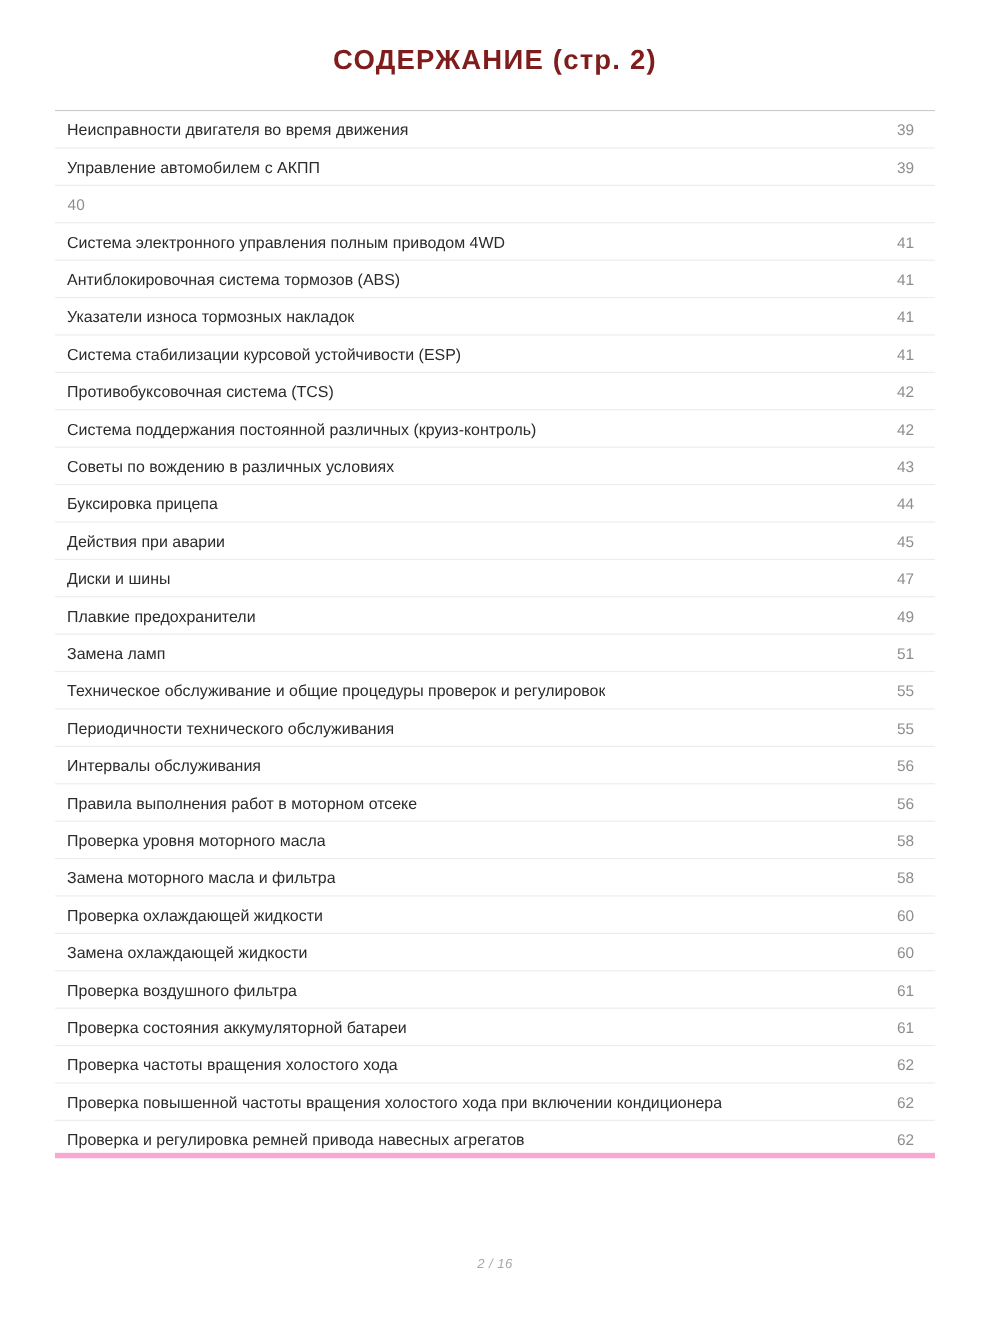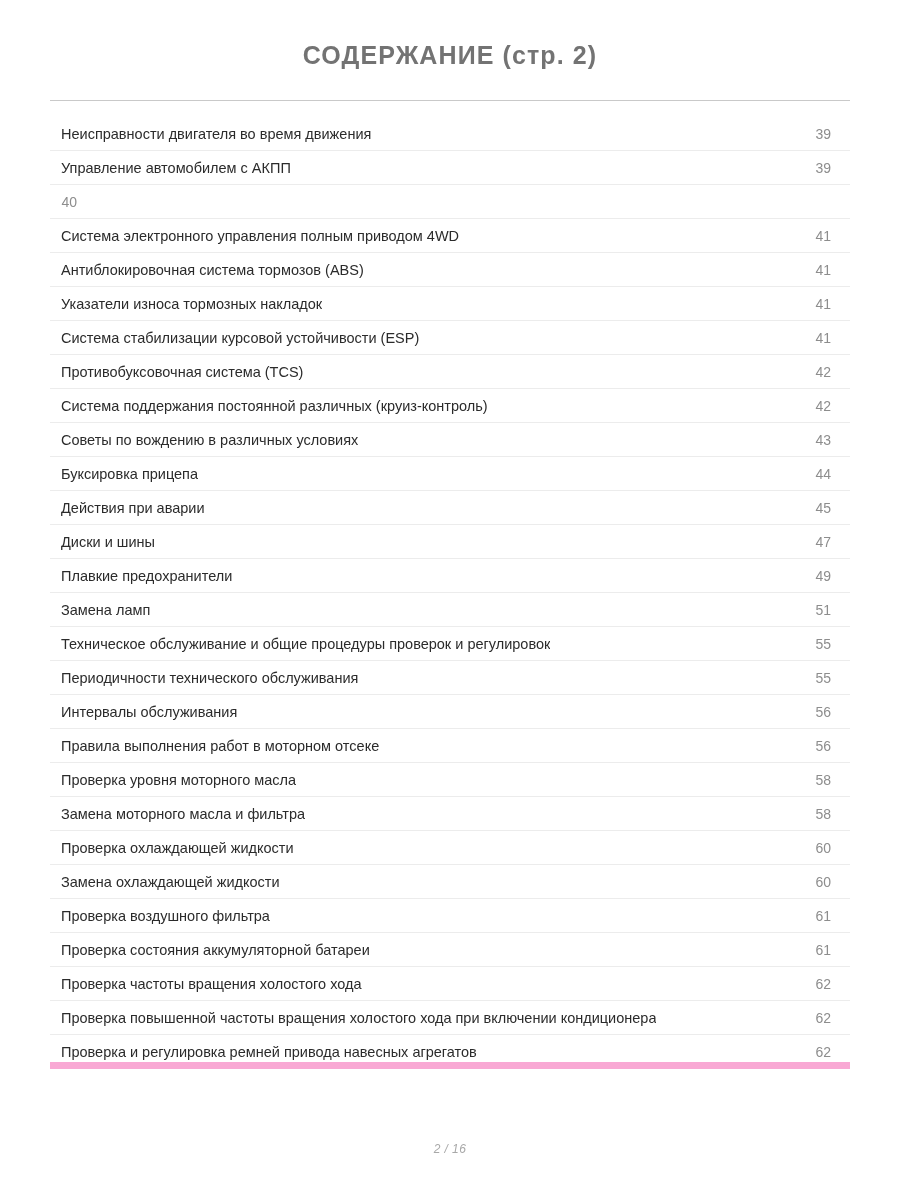--- a/index.html
+++ b/index.html
@@ -22,44 +22,44 @@
     display: flex;
     flex-direction: column;
   }
   .page-title {
     margin: 0;
     padding-top: 38px;
     text-align: center;
     font-size: 25px;
     font-weight: bold;
     letter-spacing: 1.1px;
-    color: #737373;
+    color: #7f1d1d;
     line-height: 34px;
   }
   .top-rule {
     margin: 28px 50px 0 50px;
     height: 0;
     border-top: 1.5px solid #c9c9c9;
   }
   .toc {
-    margin: 16px 50px;
+    margin: 0 50px;
     padding: 0;
     list-style: none;
   }
   .toc-row {
     display: flex;
     align-items: baseline;
     justify-content: space-between;
     height: 34px;
     box-sizing: border-box;
     border-bottom: 1px solid #ececec;
     padding: 0 1px;
   }
   .toc-row:last-child {
-    border-bottom: 7px solid #f9a8d4;
+    border-bottom: 5px solid #f9a8d4;
     gap: 44px;
   }
   .toc-label {
     font-size: 14.5px;
     line-height: 34px;
     color: #2b2b2b;
     white-space: nowrap;
     overflow: hidden;
     padding-left: 10px;
   }

